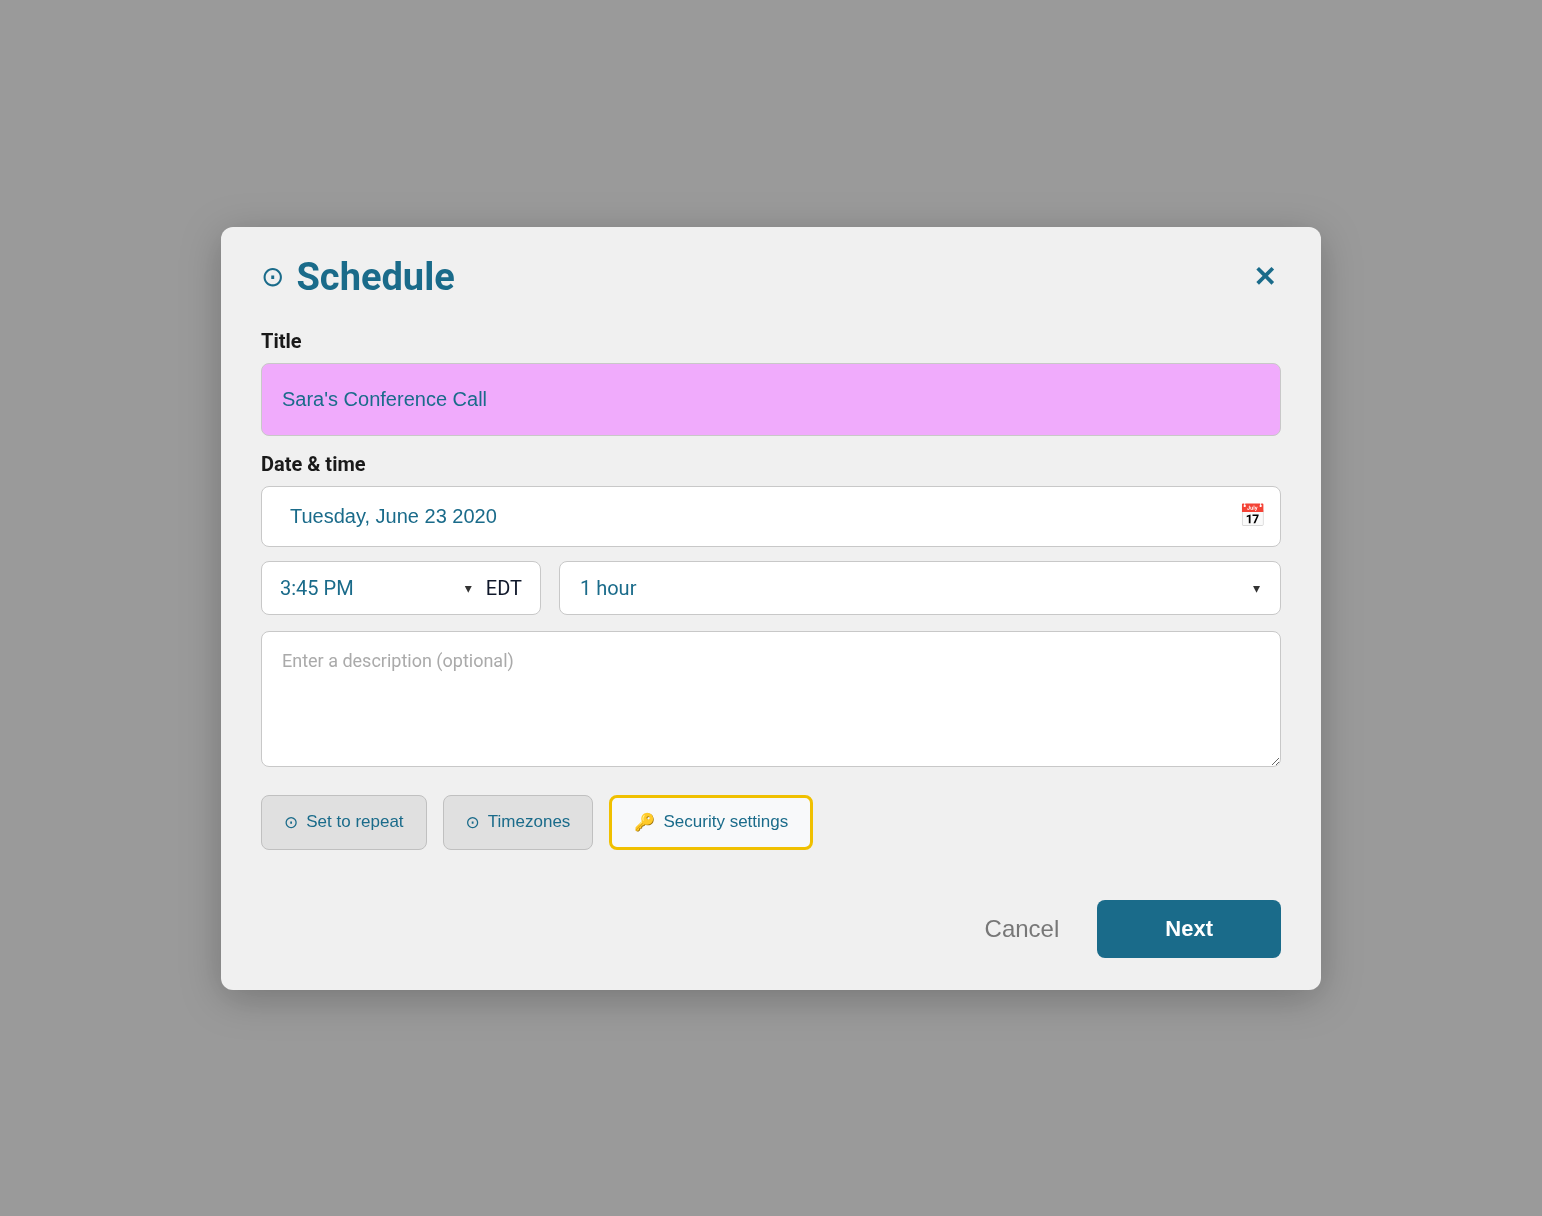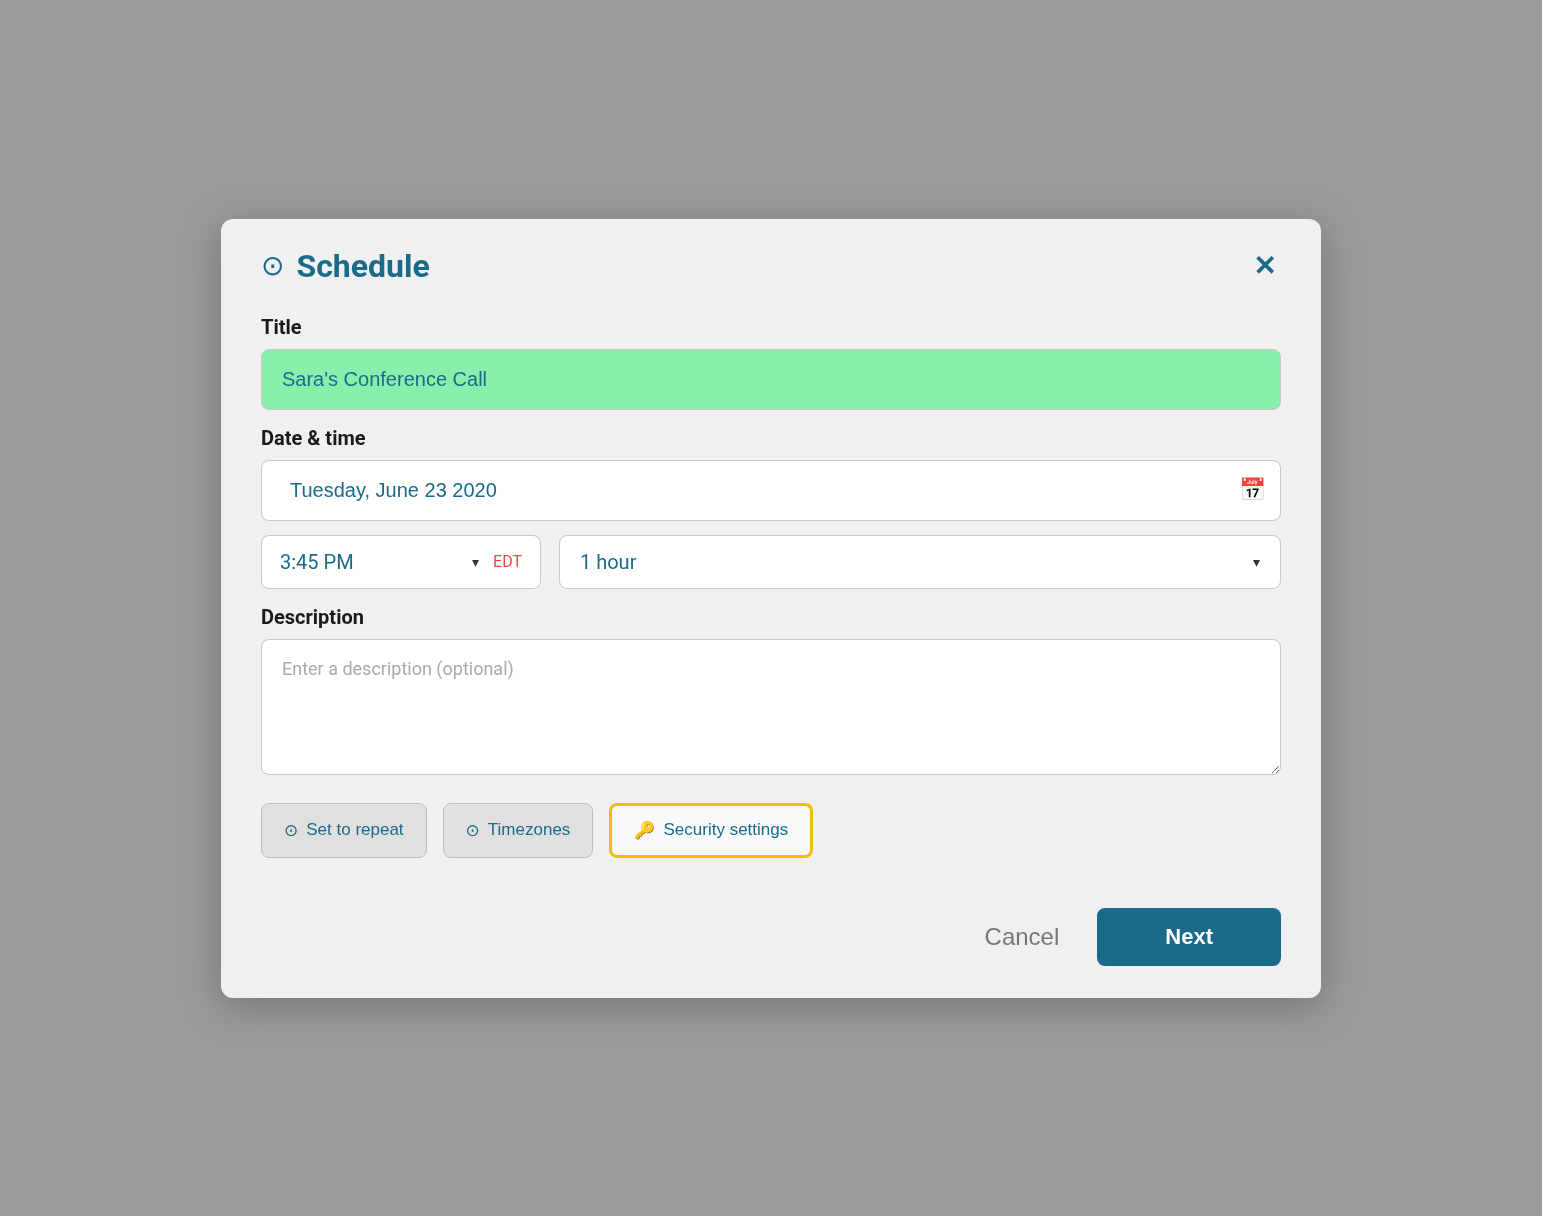--- a/index.html
+++ b/index.html
@@ -42,21 +42,21 @@
       border-bottom: none;
     }
 
     .modal-title-area {
       display: flex;
       align-items: center;
       gap: 12px;
     }
 
     .modal-title {
-      font-size: 32px;
+      font-size: 38px;
       font-weight: 700;
       color: #1a6b8a;
     }
 
     .close-btn {
       background: none;
       border: none;
       cursor: pointer;
       font-size: 28px;
       color: #1a6b8a;
@@ -76,26 +76,26 @@
     .form-label {
       font-size: 20px;
       font-weight: 700;
       color: #1a1a1a;
       margin-bottom: 10px;
       display: block;
     }
 
     .form-input {
       width: 100%;
-      padding: 18px 20px;
-      border: 1.5px solid #c8c8c8;
-      border-radius: 8px;
-      font-size: 20px;
-      color: #1a6b8a;
-      background: #86efac;
+      padding: 24px 20px;
+      border: 1.5px solid #c8c8c8;
+      border-radius: 8px;
+      font-size: 20px;
+      color: #1a6b8a;
+      background: #f0abfc;
       outline: none;
     }
 
     .form-input::placeholder {
       color: #aaa;
     }
 
     .date-row {
       display: flex;
       align-items: center;
@@ -148,22 +148,22 @@
       width: 280px;
     }
 
     .time-value {
       font-size: 20px;
       color: #1a6b8a;
       flex: 1;
     }
 
     .timezone-label {
-      font-size: 16px;
-      color: #ef4444;
+      font-size: 20px;
+      color: #0f172a;
       margin-left: 4px;
     }
 
     .chevron-icon {
       font-size: 14px;
       color: #333;
     }
 
     .duration-select-wrapper {
       display: flex;
@@ -294,21 +294,20 @@
           </div>
 
           <div class="duration-select-wrapper">
             <span class="duration-value">1 hour</span>
             <span class="chevron-icon">▾</span>
           </div>
         </div>
       </div>
 
       <div class="form-group">
-        <label class="form-label">Description</label>
         <textarea class="description-textarea" placeholder="Enter a description (optional)" style=""></textarea>
       </div>
 
       <div class="action-buttons-row">
         <button class="action-btn">
           <span>⊙</span>
           <span>Set to repeat</span>
         </button>
         <button class="action-btn">
           <span>⊙</span>

